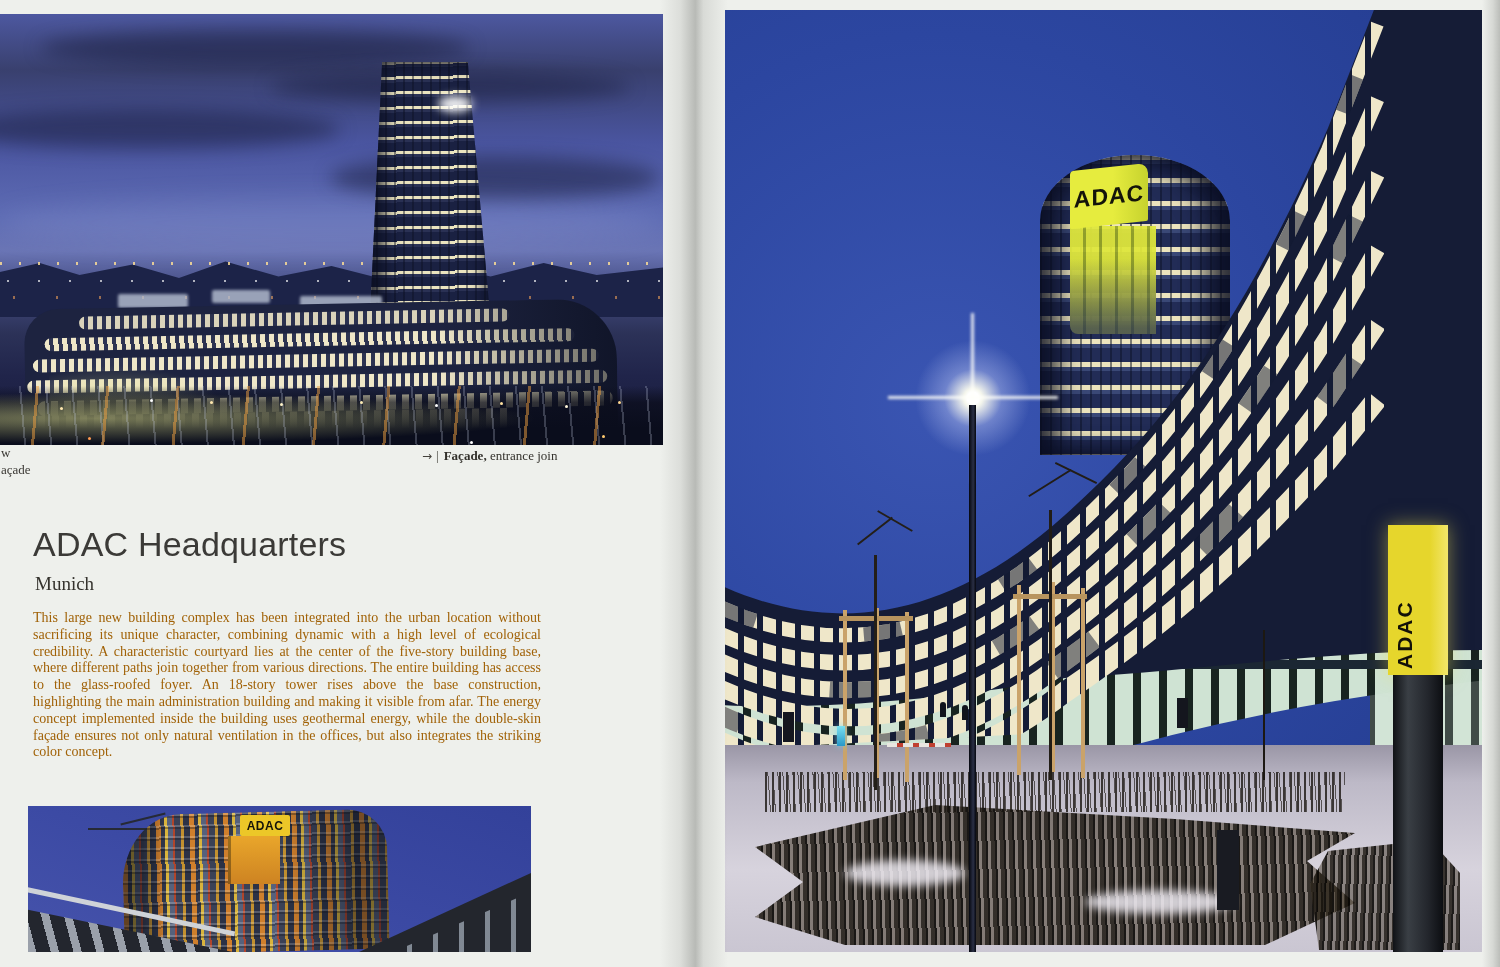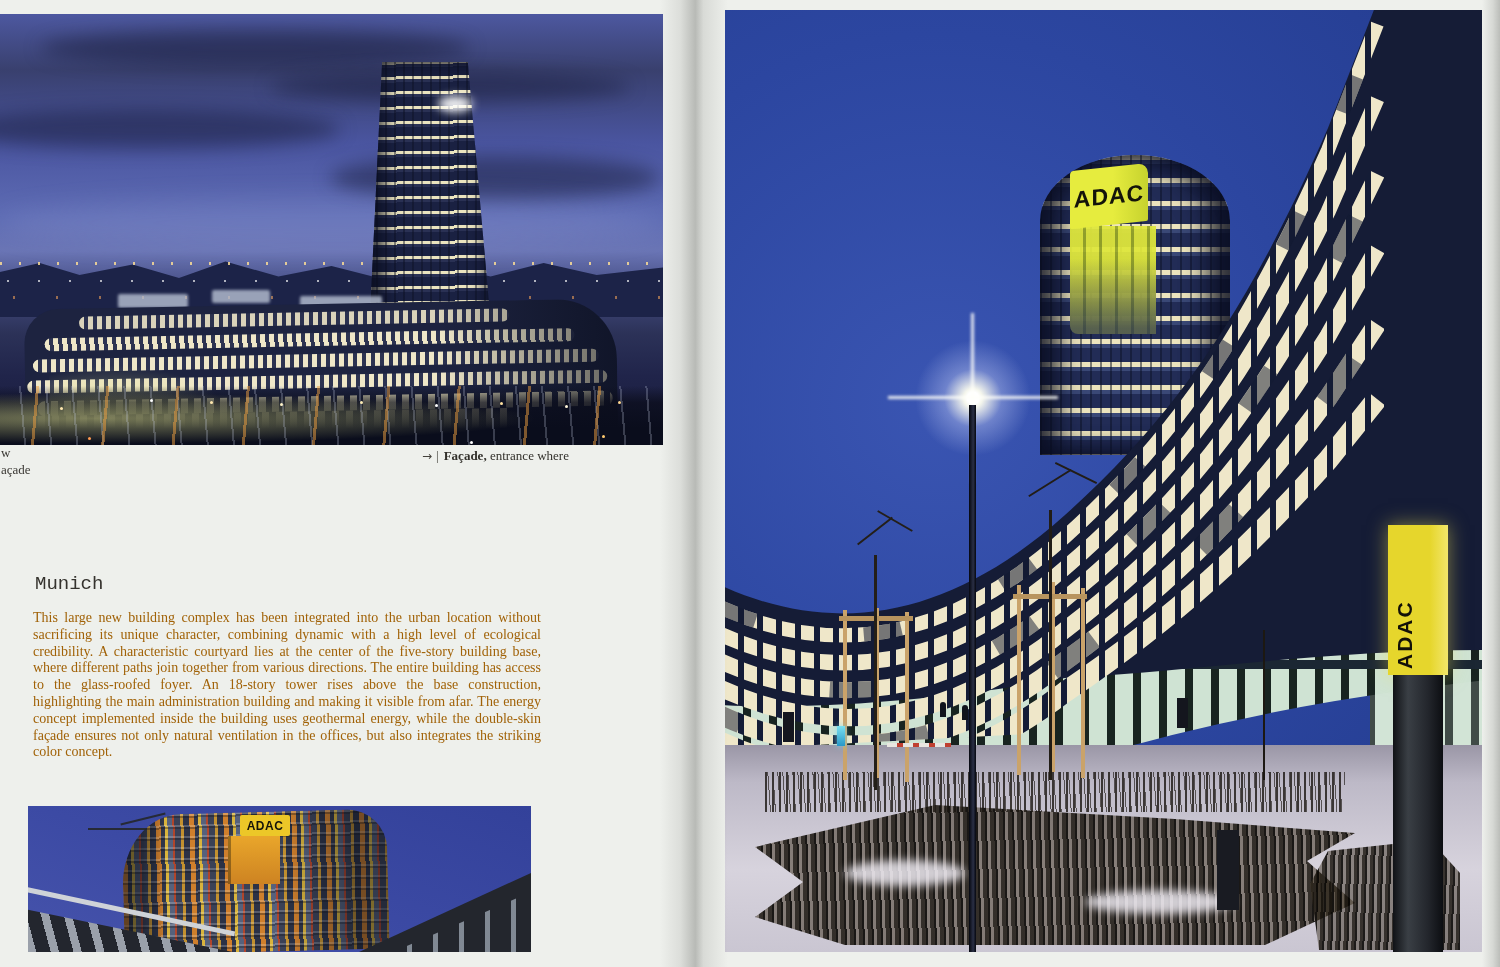--- a/index.html
+++ b/index.html
@@ -3,21 +3,21 @@
 <meta charset="utf-8">
 <style>
   html,body{margin:0;padding:0;background:#c9cac6;}
   #spread{position:relative;width:1500px;height:967px;margin:0 auto;background:#eef0ec;overflow:hidden;
           font-family:"Liberation Serif",serif;color:#2f2d28;}
   #spread *{position:absolute;box-sizing:border-box;}
 
   
   .title{left:33px;top:525px;font-family:"Liberation Sans",sans-serif;font-size:34px;font-weight:400;
          color:#3b3a37;letter-spacing:.2px;white-space:nowrap;}
-  .subtitle{left:35px;top:573px;font-size:19px;color:#35332e;font-family:Liberation Mono, monospace;}
+  .subtitle{left:35px;top:573px;font-size:19px;color:#35332e;}
   .bodytext{left:33px;top:610px;width:508px;font-size:14px;line-height:16.8px;text-align:justify;color:#a16207;}
   .caption{left:422px;top:448px;font-size:13px;color:#33312c;white-space:nowrap;}
   .caption .arr{font-family:"DejaVu Sans",sans-serif;font-size:12px;color:#44423c;}
   .caption .div{margin:0 5px 0 4px;color:#44423c;}
   .caption b{font-weight:700;}
   .fragment{left:1px;top:444px;font-size:13px;line-height:17px;color:#3a3833;}
 
   
   .photoL{left:0;top:14px;width:663px;height:431px;overflow:hidden;background:#4d58a0;}
   .photoB{left:28px;top:806px;width:503px;height:146px;overflow:hidden;background:#36429c;}
@@ -193,23 +193,24 @@
     <div class="p1-fg"></div>
     <div class="p1-dots"></div>
   </div>
 
   <div class="fragment">
     <div style="position:static">w</div>
     <div style="position:static">açade</div>
   </div>
 
   <div class="caption">
-    <span style="position:static" class="arr">→</span><span style="position:static" class="div">|</span><b style="position:static">Façade,</b><span style="position:static"> entrance where</span>
-  </div>
-
+    <span style="position:static" class="arr">→</span><span style="position:static" class="div">|</span><b style="position:static">Façade,</b><span style="position:static"> entrance join</span>
+  </div>
+
+  <h1 class="title" style="margin:0">ADAC Headquarters</h1>
   <h2 class="subtitle" style="margin:0;font-weight:400">Munich</h2>
   <p class="bodytext" style="margin:0">This large new building complex has been integrated into the urban location without sacrificing its unique character, combining dynamic with a high level of ecological credibility. A characteristic courtyard lies at the center of the five-story building base, where different paths join together from various directions. The entire building has access to the glass-roofed foyer. An 18-story tower rises above the base construction, highlighting the main administration building and making it visible from afar. The energy concept implemented inside the building uses geothermal energy, while the double-skin façade ensures not only natural ventilation in the offices, but also integrates the striking color concept.</p>
 
   <div class="photoB">
     <div class="p2-sky"></div>
     <div class="p2-jib"></div>
     <div class="p2-jib2"></div>
     <div class="p2-mast"></div>
     <div class="p2-tower"></div>
     <div class="p2-panel"></div>

